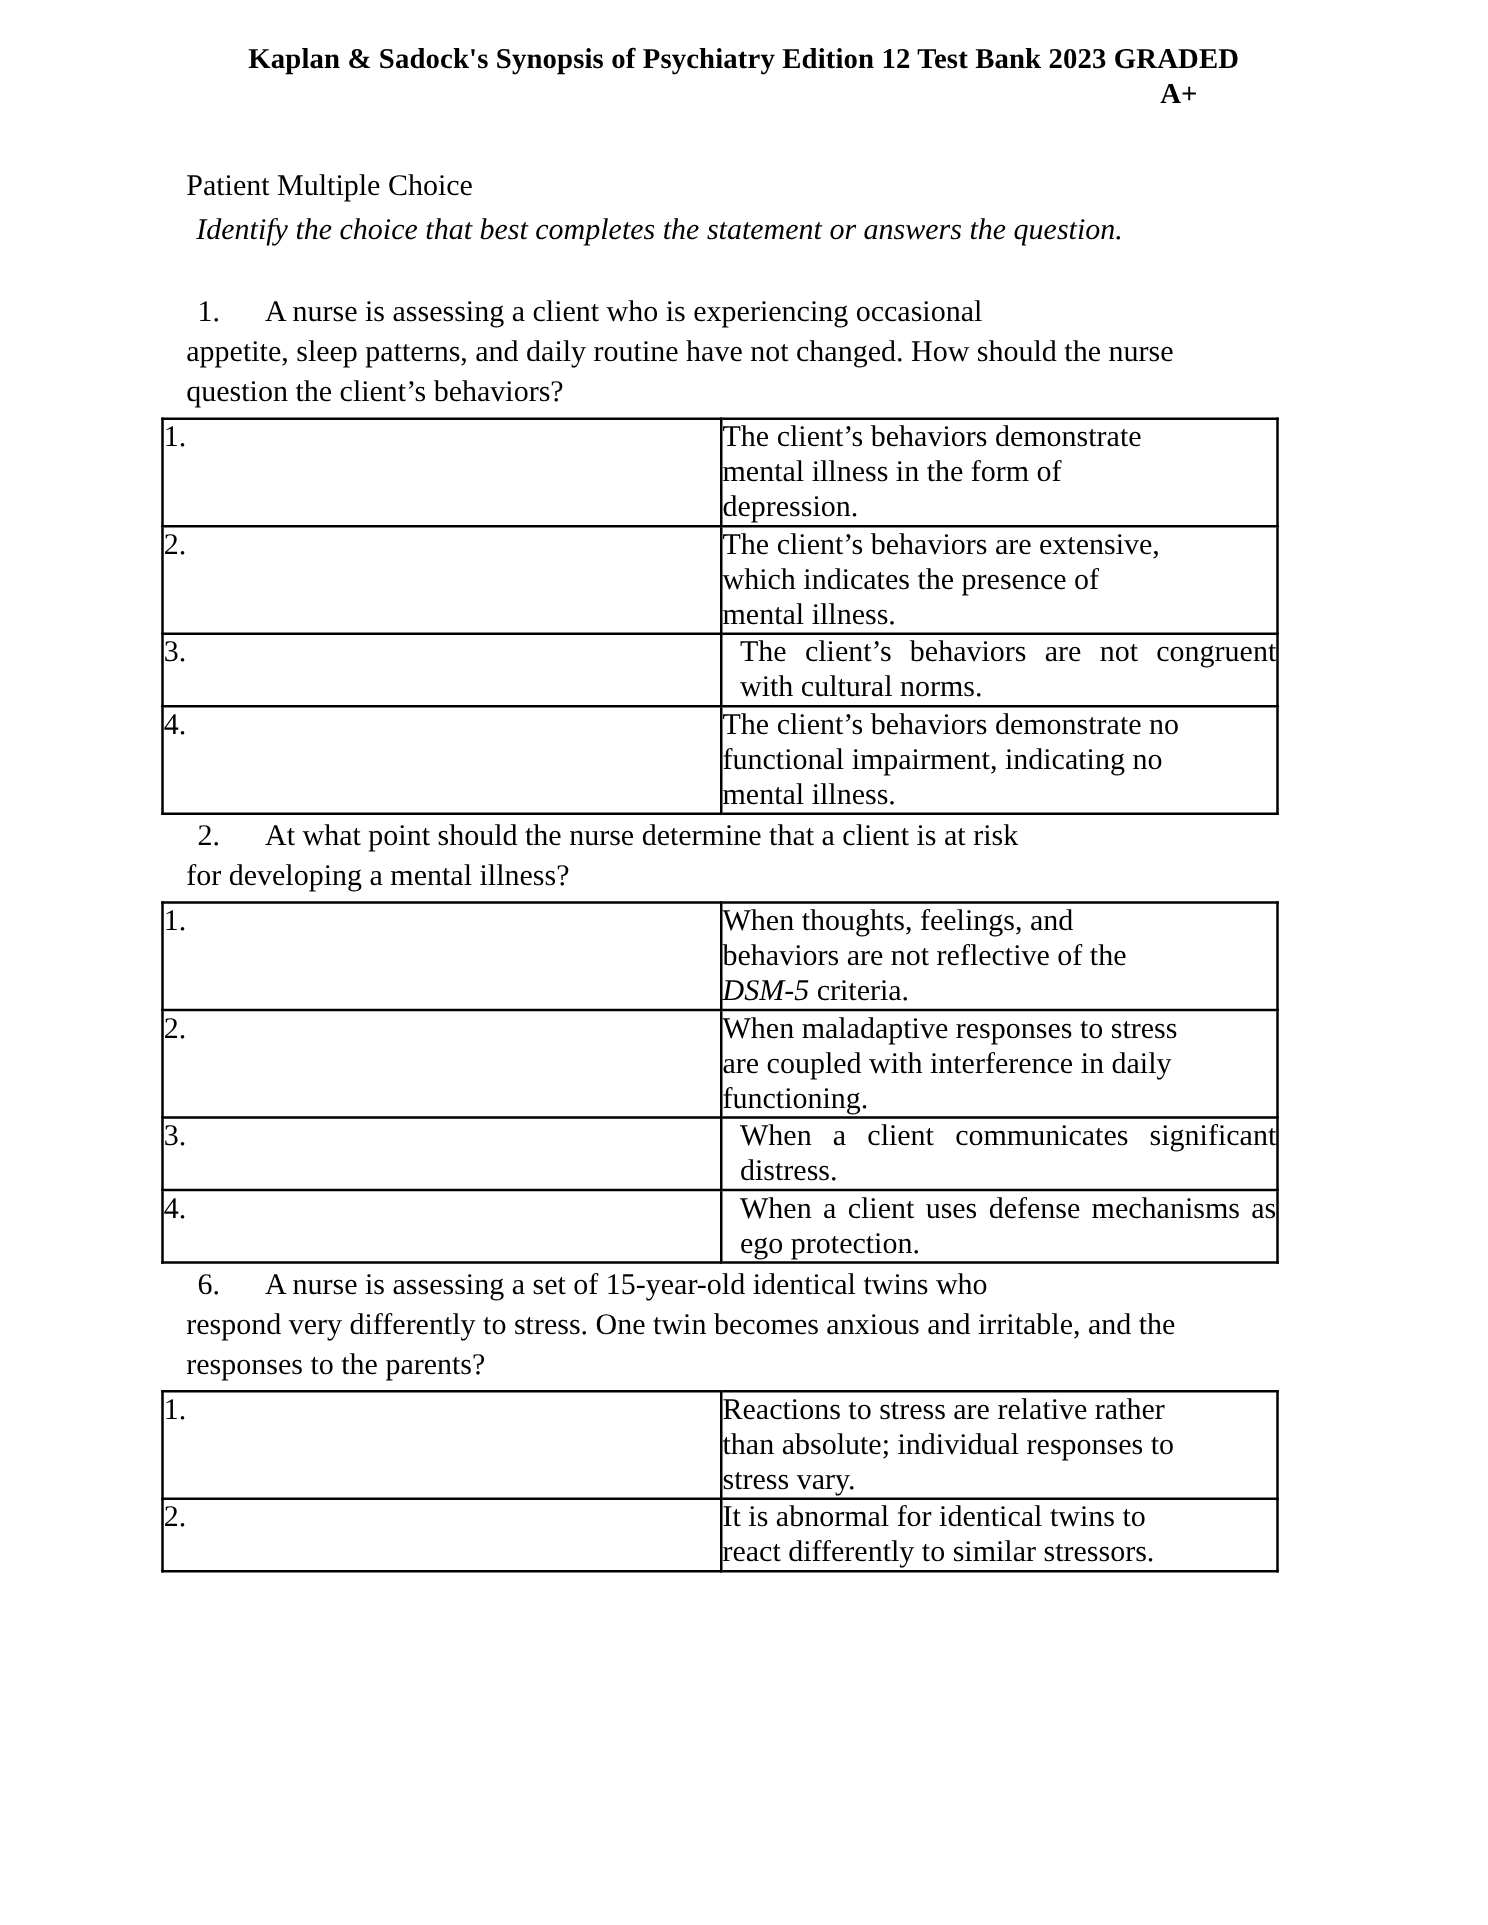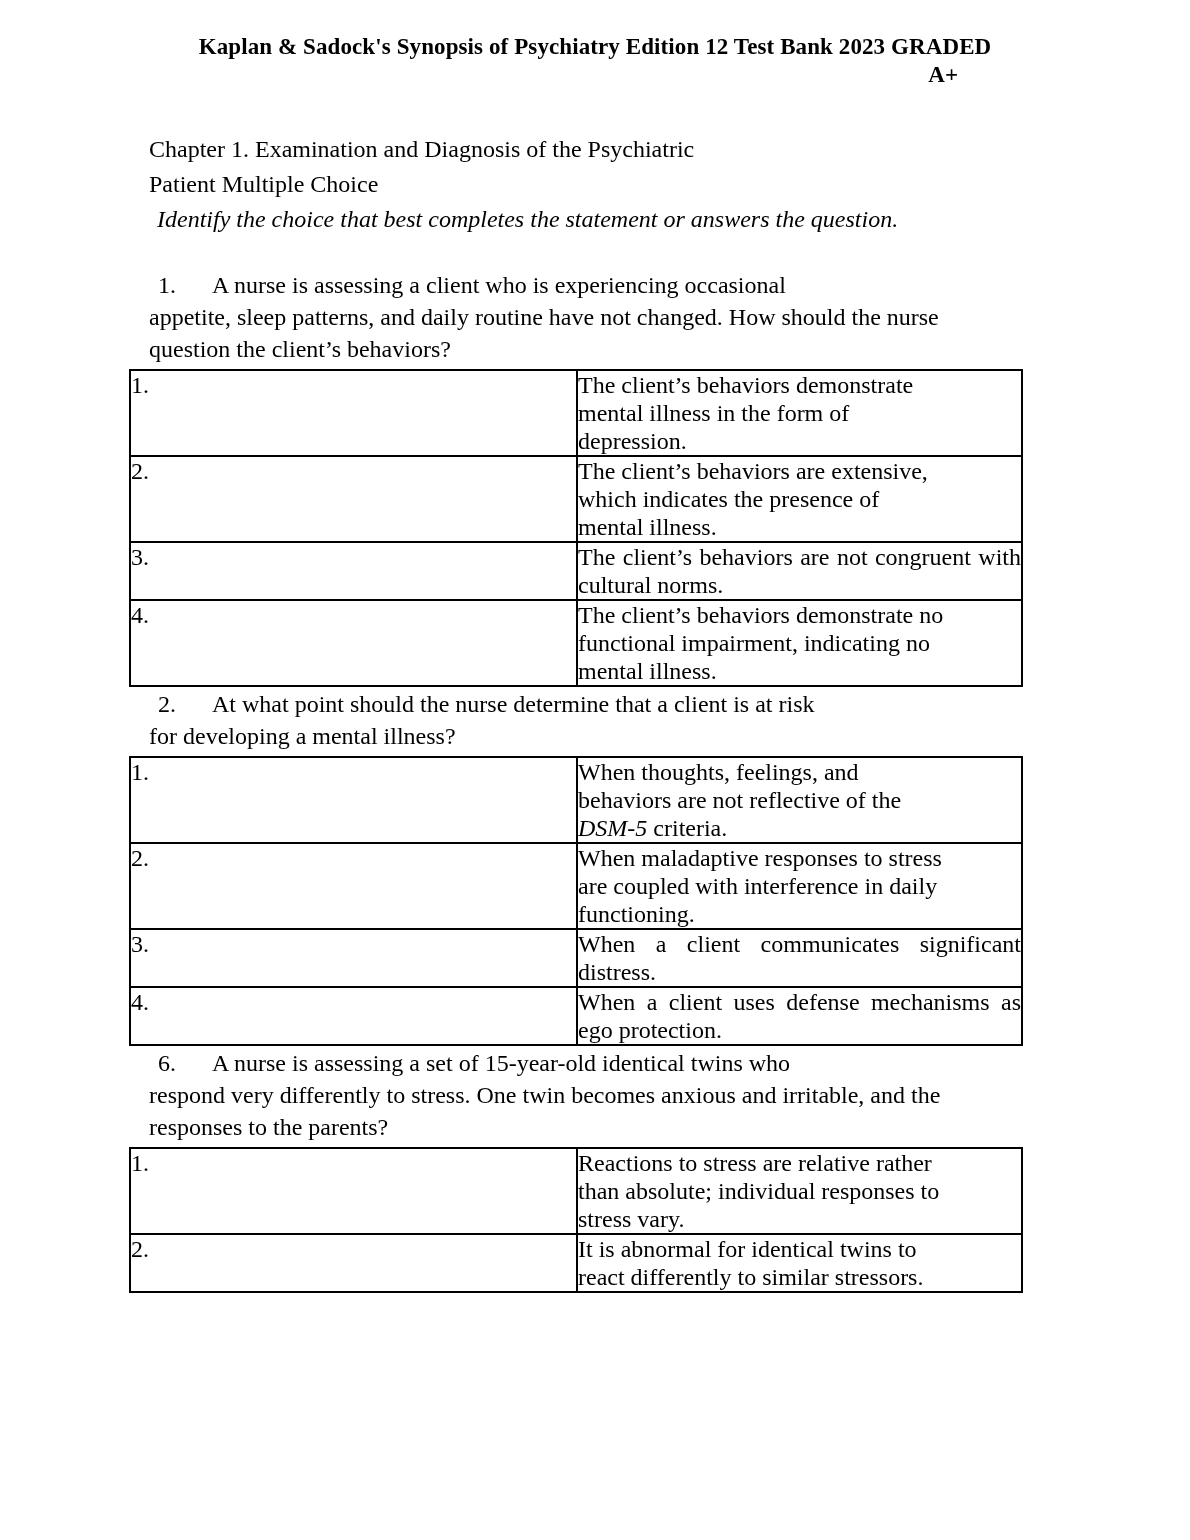--- a/index.html
+++ b/index.html
@@ -126,20 +126,21 @@
   }
   .opt-text {
     font-size: 24px;
     line-height: 28px;
     white-space: pre-line;
   }
   .opt-text.justified {
     white-space: normal;
     text-align: justify;
     text-align-last: left;
+    padding-left: 14px;
   }
   .opt-text i { font-style: italic; }
 
   .clipped-bottom {
     position: absolute;
     left: 0;
     top: 1510px;
     width: 1190px;
     height: 30px;
     background: #ffffff;
@@ -151,21 +152,20 @@
 <div class="page">
 
   <div class="doc-header">
     <div class="doc-title">Kaplan &amp; Sadock's Synopsis of Psychiatry Edition 12 Test Bank 2023 GRADED</div>
     <div class="doc-grade">A+</div>
   </div>
 
   <div class="content">
 
     <div>
-      <div class="chapter-line">Chapter 1. Examination and Diagnosis of the Psychiatric</div>
       <div class="section-line">Patient Multiple Choice</div>
       <div class="instruction-line">Identify the choice that best completes the statement or answers the question.</div>
     </div>
 
     <div id="questions-root">
         <div class="question">
           <div class="spacer-lg"></div>
           <div class="q-first-line">1.  A nurse is assessing a client who is experiencing occasional</div>
           <div class="q-line">appetite, sleep patterns, and daily routine have not changed. How should the nurse</div>
           <div class="q-line">question the client’s behaviors?</div>

